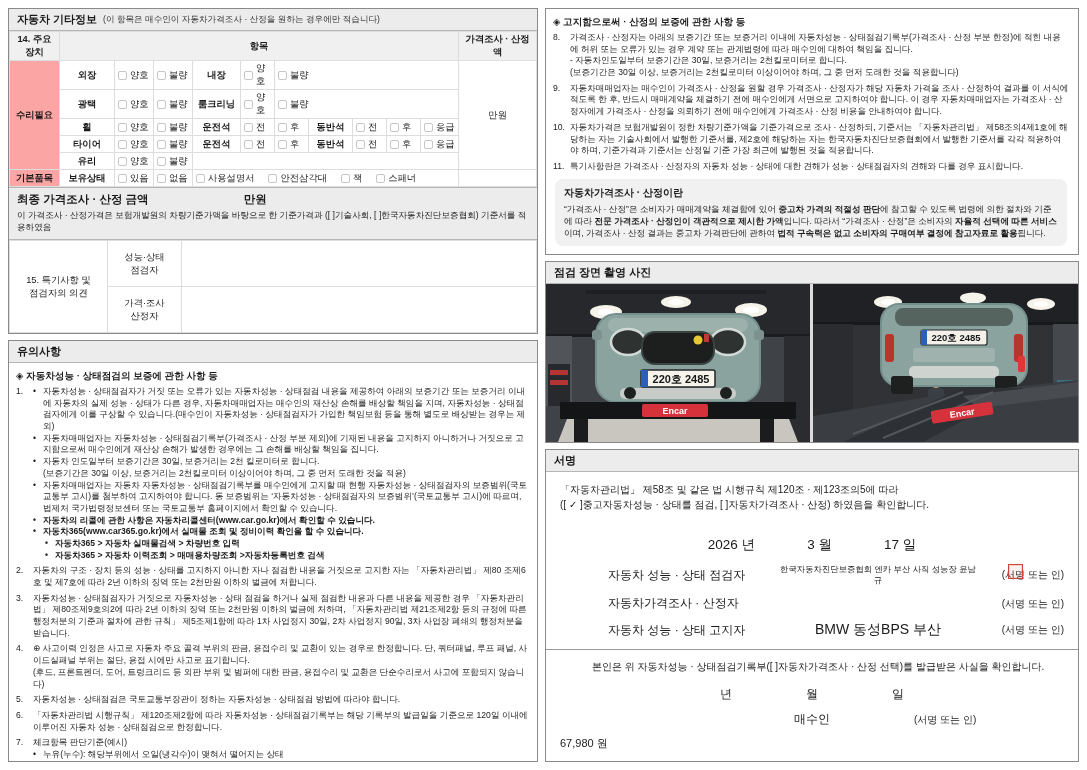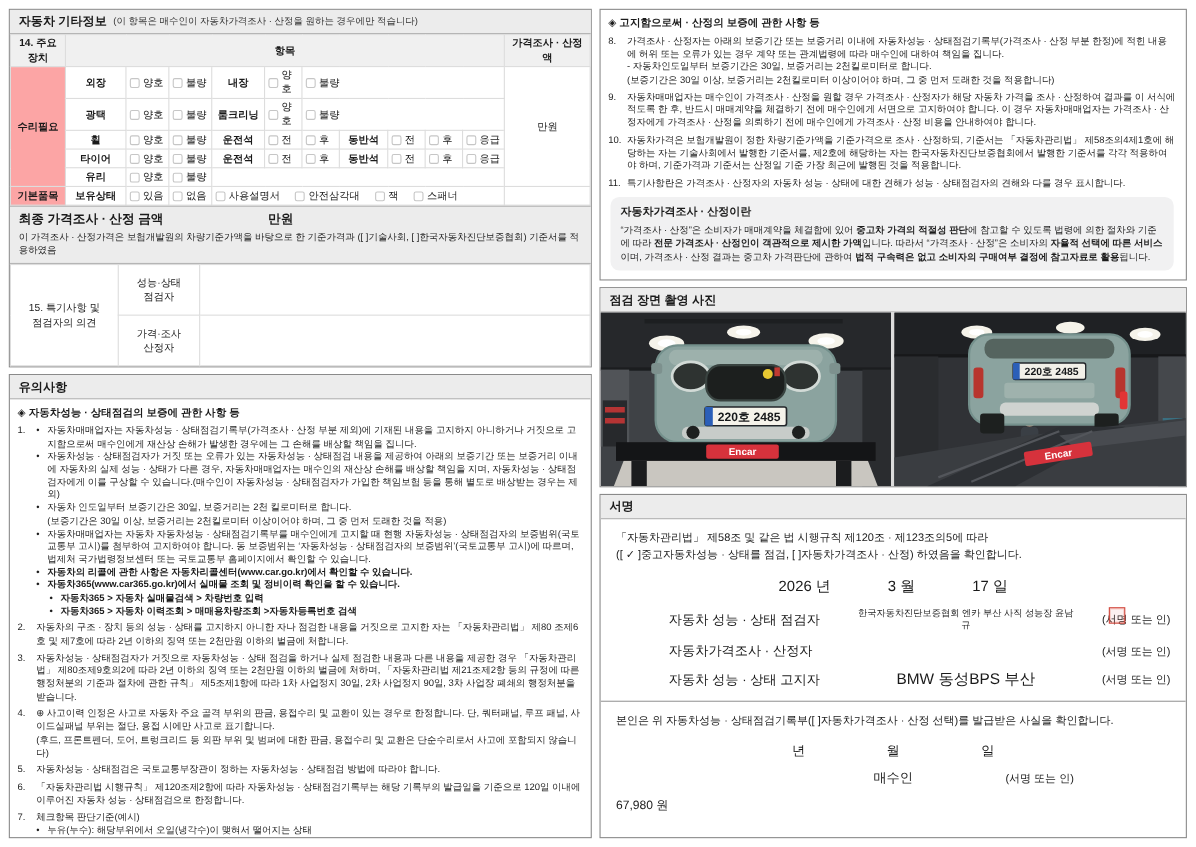--- a/index.html
+++ b/index.html
@@ -47,21 +47,21 @@
   .infobox { background:#f1f1f2; border-radius:8px; margin:6px 2px 2px; padding:7px 9px; font-size:8.6px; line-height:1.42; }
   .infobox .ib-title { font-weight:bold; font-size:10px; margin-bottom:3px; }
 
   
   .photos { display:flex; gap:3px; padding:0; background:#dcdcdc; }
   .photos svg { display:block; }
 
   
   .sig-body { padding:10px 14px 8px; font-size:10px; }
   .sig-law { line-height:1.5; }
-  .sig-date { display:flex; justify-content:center; gap:52px; font-size:13.5px; margin:12px 0 10px; }
+  .sig-date { display:flex; justify-content:center; gap:52px; font-size:13.5px; margin:24px 0 10px; }
   .sig-row { display:flex; align-items:center; margin:9px 0; }
   .sig-row .lab { flex:0 0 170px; margin-left:48px; font-size:12px; }
   .sig-row .val { flex:1; text-align:center; }
   .sig-row .val.small { font-size:8.4px; color:#222; }
   .sig-row .val.big { font-size:14px; }
   .sig-row .seal { flex:0 0 86px; text-align:right; font-size:10px; position:relative; }
   .stamp { position:absolute; left:30px; top:-4px; width:15px; height:15px; border:1.2px solid #d0453a; background:rgba(230,60,40,.07); box-shadow:inset 0 0 0 1px rgba(230,60,40,.18); }
   .sig-div { border-top:1px solid #9a9a9a; margin:10px -14px 10px; }
   .sig-date2 { display:flex; justify-content:center; gap:74px; font-size:12px; margin:12px 0 4px; }
   .sig-row2 { display:flex; align-items:center; margin:8px 0; }
@@ -348,22 +348,22 @@
 
     <div class="box" style="flex:1; overflow:hidden;">
       <div class="hdr">
         <span>유의사항</span>
       </div>
       <div class="small-body">
         <div class="sec-head">◈ 자동차성능 · 상태점검의 보증에 관한 사항 등</div>
         <div class="nitem">
           <span class="num">1.</span>
           <span class="bodyt">
+            <span class="bul">자동차성능 · 상태점검자가 거짓 또는 오류가 있는 자동차성능 · 상태점검 내용을 제공하여 아래의 보증기간 또는 보증거리 이내에 자동차의 실제 성능 · 상태가 다른 경우, 자동차매매업자는 매수인의 재산상 손해를 배상할 책임을 지며, 자동차성능 · 상태점검자에게 이를 구상할 수 있습니다.(매수인이 자동차성능 · 상태점검자가 가입한 책임보험 등을 통해 별도로 배상받는 경우는 제외)</span>
             <span class="bul">자동차매매업자는 자동차성능 · 상태점검기록부(가격조사 · 산정 부분 제외)에 기재된 내용을 고지하지 아니하거나 거짓으로 고지함으로써 매수인에게 재산상 손해가 발생한 경우에는 그 손해를 배상할 책임을 집니다.</span>
-            <span class="bul">자동차성능 · 상태점검자가 거짓 또는 오류가 있는 자동차성능 · 상태점검 내용을 제공하여 아래의 보증기간 또는 보증거리 이내에 자동차의 실제 성능 · 상태가 다른 경우, 자동차매매업자는 매수인의 재산상 손해를 배상할 책임을 지며, 자동차성능 · 상태점검자에게 이를 구상할 수 있습니다.(매수인이 자동차성능 · 상태점검자가 가입한 책임보험 등을 통해 별도로 배상받는 경우는 제외)</span>
             <span class="bul">자동차 인도일부터 보증기간은 30일, 보증거리는 2천 킬로미터로 합니다.</span>
             <span style="display:block; padding-left:10px;">(보증기간은 30일 이상, 보증거리는 2천킬로미터 이상이어야 하며, 그 중 먼저 도래한 것을 적용)</span>
             <span class="bul">자동차매매업자는 자동차 자동차성능 · 상태점검기록부를 매수인에게 고지할 때 현행 자동차성능 · 상태점검자의 보증범위(국토교통부 고시)를 첨부하여 고지하여야 합니다. 동 보증범위는 ‘자동차성능 · 상태점검자의 보증범위’(국토교통부 고시)에 따르며, 법제처 국가법령정보센터 또는 국토교통부 홈페이지에서 확인할 수 있습니다.</span>
             <span class="bul bold">자동차의 리콜에 관한 사항은 자동차리콜센터(www.car.go.kr)에서 확인할 수 있습니다.</span>
             <span class="bul bold">자동차365(www.car365.go.kr)에서 실매물 조회 및 정비이력 확인을 할 수 있습니다.</span>
             <span class="bul2 bold">자동차365 &gt; 자동차 실매물검색 &gt; 차량번호 입력</span>
             <span class="bul2 bold">자동차365 &gt; 자동차 이력조회 &gt; 매매용차량조회 &gt;자동차등록번호 검색</span>
           </span>
         </div>
         <div class="nitem">
@@ -548,21 +548,21 @@
           <span class="lab">자동차가격조사  ·  산정자</span>
           <span class="val"></span>
           <span class="seal"><span>(서명 또는 인)</span></span>
         </div>
         <div class="sig-row">
           <span class="lab">자동차 성능 · 상태 고지자</span>
           <span class="val big">BMW 동성BPS 부산</span>
           <span class="seal"><span>(서명 또는 인)</span></span>
         </div>
         <div class="sig-div"></div>
-        <div style="font-size:10px;">본인은 위 자동차성능  ·  상태점검기록부([      ]자동차가격조사  ·  산정 선택)를 발급받은 사실을 확인합니다.</div>
+        <div style="font-size:10px;margin-left:32px;">본인은 위 자동차성능  ·  상태점검기록부([      ]자동차가격조사  ·  산정 선택)를 발급받은 사실을 확인합니다.</div>
         <div class="sig-date2">
           <span>년</span>
           <span>월</span>
           <span>일</span>
         </div>
         <div class="sig-row2">
           <span class="lab">매수인</span>
           <span class="seal">(서명 또는 인)</span>
         </div>
         <div class="sig-row2">

